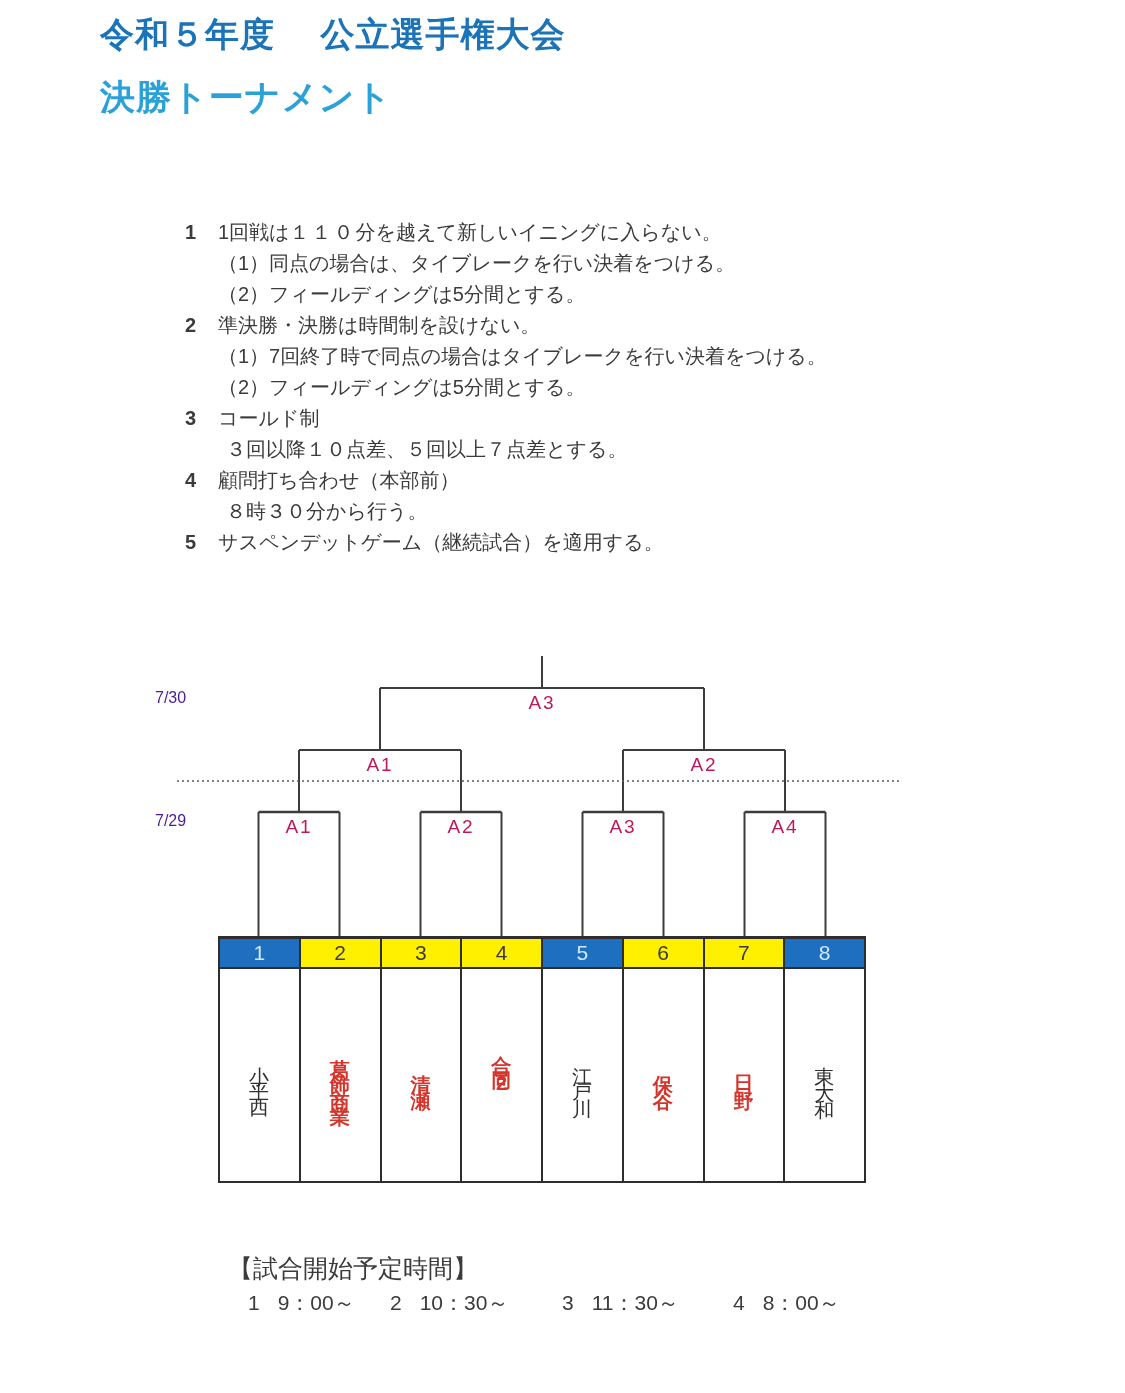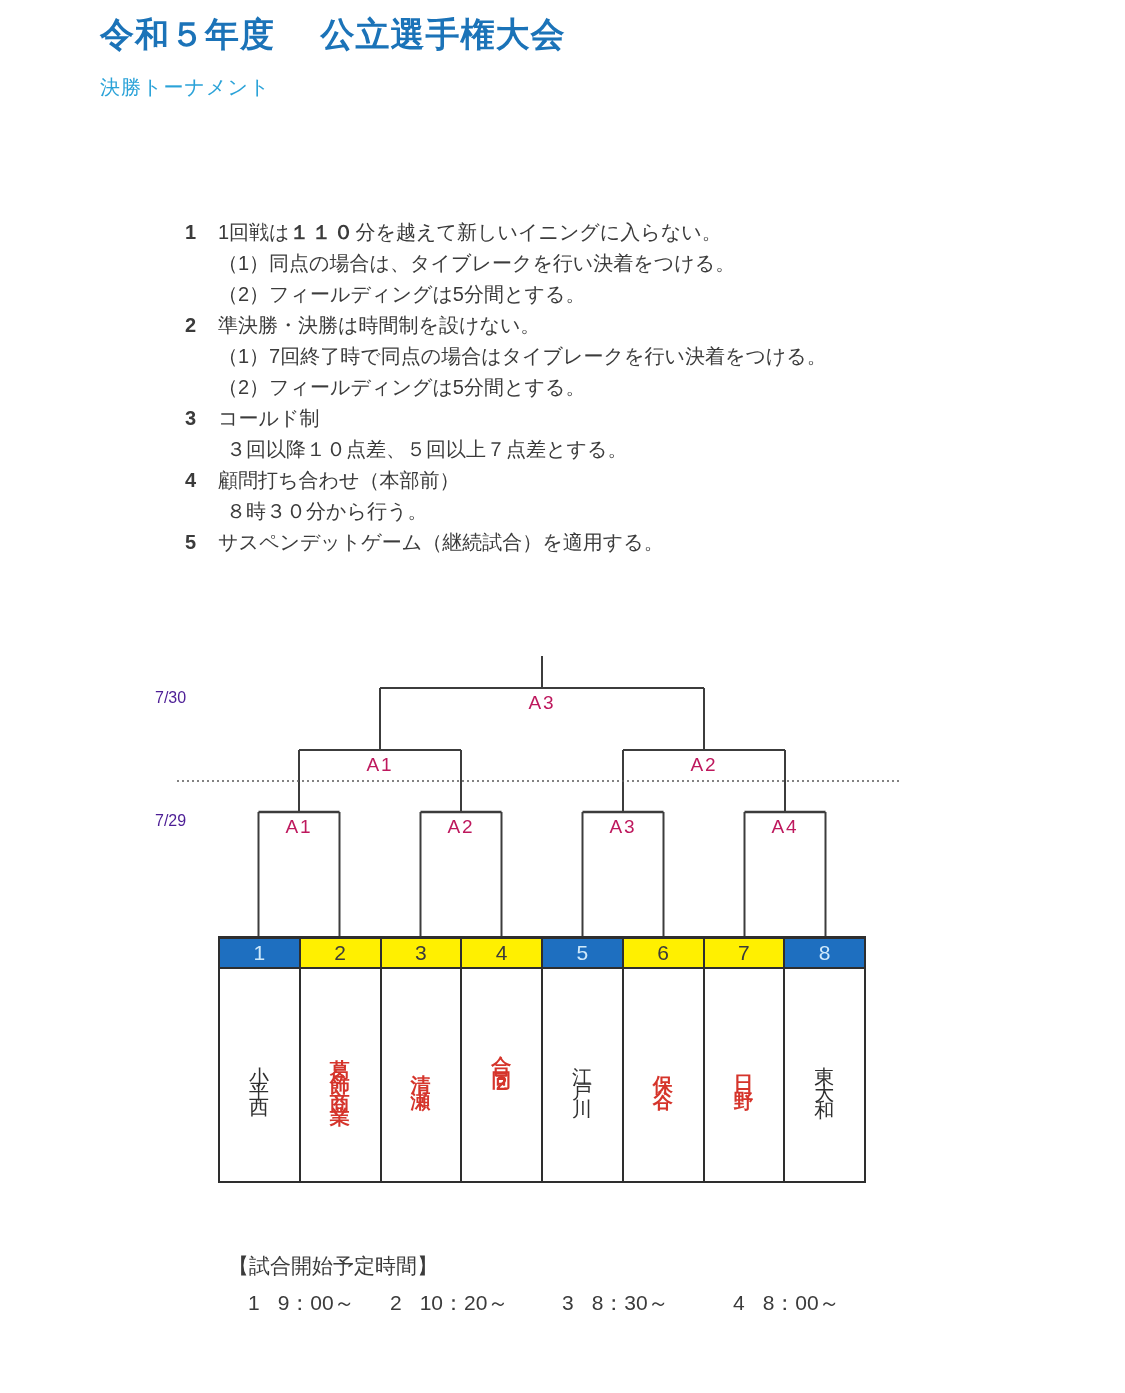--- a/index.html
+++ b/index.html
@@ -7,33 +7,33 @@
     position:relative;width:1125px;height:1393px;background:#ffffff;
     font-family:"Liberation Sans",sans-serif;color:#3b3b3b;overflow:hidden;
   }
   .title{
     position:absolute;left:100px;top:12px;margin:0;
     font-size:34px;font-weight:bold;letter-spacing:1px;
     color:var(--title-blue,#1b73b8);
   }
   .subtitle{
     position:absolute;left:100px;top:74px;margin:0;
-    font-size:20px;font-weight:normal;letter-spacing:1px;
+    font-size:35px;font-weight:bold;letter-spacing:1px;
     color:var(--subtitle-cyan,#2aa2d8);
     text-align:center;
   }
   .meta{position:absolute;left:143px;top:127px;font-size:20px;line-height:36px;}
   .meta-row{display:flex;white-space:pre;}
   .meta-label{width:119px;}
   .meta-note{margin-left:53px;}
   .rules{position:absolute;left:185px;top:217px;font-size:20px;line-height:31px;}
   .rule-line{display:flex;white-space:pre;}
   .rule-num{width:33px;font-weight:bold;}
   .rule-line.sub .rule-text{padding-left:8px;}
-  .rule-bold{font-weight:bold;letter-spacing:2px;}
+  .rule-bold{font-weight:normal;letter-spacing:2px;}
   .bracket-svg{position:absolute;left:0;top:0;pointer-events:none;}
   .blabel{
     position:absolute;font-size:19px;letter-spacing:2px;color:#be185d;
     transform:translateX(-50%);white-space:nowrap;
   }
   .day-label{position:absolute;left:155px;font-size:16px;color:#4c1d95;}
   .bracket-table{
     position:absolute;left:218px;top:936px;width:648px;height:247px;
     display:flex;box-sizing:border-box;
     border:2px solid #2e2e2e;border-top:3px solid #2e2e2e;
@@ -46,21 +46,21 @@
   }
   .thead[data-color="blue"]{background:var(--cell-blue,#1e6fc0);color:#cfe9fa;}
   .thead[data-color="yellow"]{background:var(--cell-yellow,#fff000);color:#3b3b3b;}
   .tname{flex:1;display:flex;align-items:center;justify-content:center;}
   .tname-text{
     writing-mode:vertical-rl;text-orientation:upright;
     font-size:20px;letter-spacing:16px;line-height:1;
   }
   .tname-text[data-tone="red"]{color:var(--team-red,#d5342b);font-weight:bold;}
   .tname-text[data-tone="black"]{color:#2f2f2f;font-weight:normal;}
-  .sched-head{position:absolute;left:228px;top:1252px;font-size:21px;}
+  .sched-head{position:absolute;left:228px;top:1252px;font-size:25px;}
   .sched-item{position:absolute;top:1289px;font-size:21px;white-space:nowrap;}
   .sched-no{display:inline-block;margin-right:18px;}
 </style>
 </head>
 <body>
 
 <div class="page">
 
   <h1 class="title">令和５年度　 公立選手権大会</h1>
   <h2 class="subtitle">決勝トーナメント</h2>
@@ -201,22 +201,22 @@
           <span class="tname-text" data-tone="black">東大和</span>
         </div>
     </div>
   </div>
 
   <div class="sched-head">【試合開始予定時間】</div>
   <div class="sched-item" style="left:248px;">
     <span class="sched-no">1</span><span class="sched-time">9：00～</span>
   </div>
   <div class="sched-item" style="left:390px;">
-    <span class="sched-no">2</span><span class="sched-time">10：20～</span>
+    <span class="sched-no">2</span><span class="sched-time">10：30～</span>
   </div>
   <div class="sched-item" style="left:562px;">
-    <span class="sched-no">3</span><span class="sched-time">8：30～</span>
+    <span class="sched-no">3</span><span class="sched-time">11：30～</span>
   </div>
   <div class="sched-item" style="left:733px;">
     <span class="sched-no">4</span><span class="sched-time">8：00～</span>
   </div>
 
 </div>
 
 </body></html>

